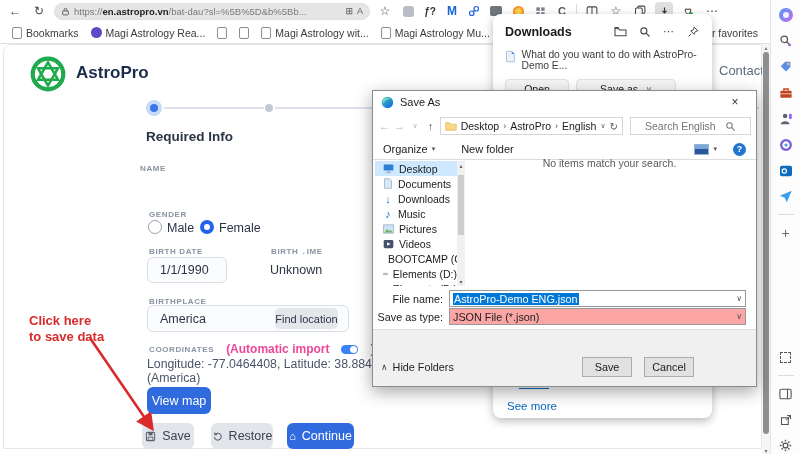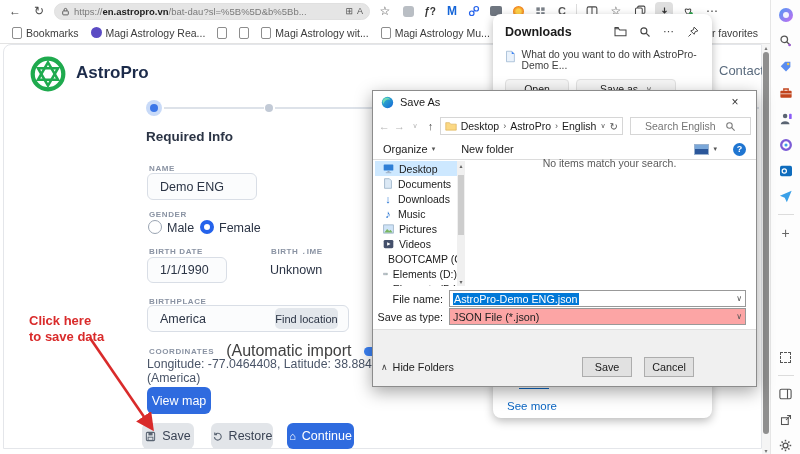--- a/index.html
+++ b/index.html
@@ -220,24 +220,21 @@
   
   <span class="halo abs" style="left:142px;top:55px;">
       <span class="core"></span>
     </span>
   <span class="stepline abs" style="left:160px;top:62px;width:100px;"></span>
   <span class="stepdot abs" style="left:261px;top:59px;"></span>
   <span class="stepline abs" style="left:271px;top:62px;width:484px;"></span>
   <span class="abs" style="left:142px;top:84px;font-size:13.5px;font-weight:600;color:#2b3445;">Required Info</span>
 
   
-  <span class="fld-lbl abs" style="left:145px;top:119px;">NAME</span>
-  <div class="inp abs" style="left:143px;top:128px;width:110px;height:27px;">
-      <span>Demo ENG</span>
-    </div>
+  <span class="fld-lbl abs" style="left:136px;top:119px;">NAME</span>
 
   <span class="fld-lbl abs" style="left:145px;top:165px;">GENDER</span>
   <span class="radio abs" style="left:144px;top:175px;"></span>
   <span class="rlabel abs" style="left:163px;top:176px;">Male</span>
   <span class="radio on abs" style="left:196px;top:175px;"></span>
   <span class="rlabel abs" style="left:215px;top:176px;">Female</span>
 
   <span class="fld-lbl abs" style="left:145px;top:202px;">BIRTH DATE</span>
   <span class="fld-lbl abs" style="left:267px;top:202px;">BIRTH TIME</span>
   <span class="toggle abs" style="left:303px;top:200px;"><span class="knob"></span></span>
@@ -247,21 +244,21 @@
   <span class="rlabel abs" style="left:266px;top:218px;">Unknown</span>
 
   <span class="fld-lbl abs" style="left:145px;top:252px;">BIRTHPLACE</span>
   <div class="inp abs" style="left:143px;top:260px;width:202px;height:27px;">
       <span>America</span>
     </div>
   <div class="abs" style="left:271px;top:263px;width:63px;height:21px;background:#e3e7ec;border-radius:5px;display:flex;align-items:center;justify-content:center;font-size:11px;color:#2b3445;">Find location</div>
 
   <span class="abs" style="left:145px;top:297px;display:flex;align-items:center;gap:12px;">
     <span class="fld-lbl">COORDINATES</span>
-    <span style="font-size:16px;color:#404040;">(Automatic import</span>
+    <span style="font-size:12px;color:#ec4899;font-weight:bold;">(Automatic import</span>
     <span class="toggle">
         <span class="knob"></span>
       </span>
     <span style="font-size:12px;color:#4a5568;">)</span>
   </span>
   <span class="abs" style="left:143px;top:312px;font-size:12.3px;color:#4a5568;">Longitude: -77.0464408, Latitude: 38.8846327</span>
   <span class="abs" style="left:143px;top:326px;font-size:12.3px;color:#4a5568;">(America)</span>
 
   <div class="btn-blue abs" style="left:143px;top:342px;width:64px;height:27px;">View map</div>
 

